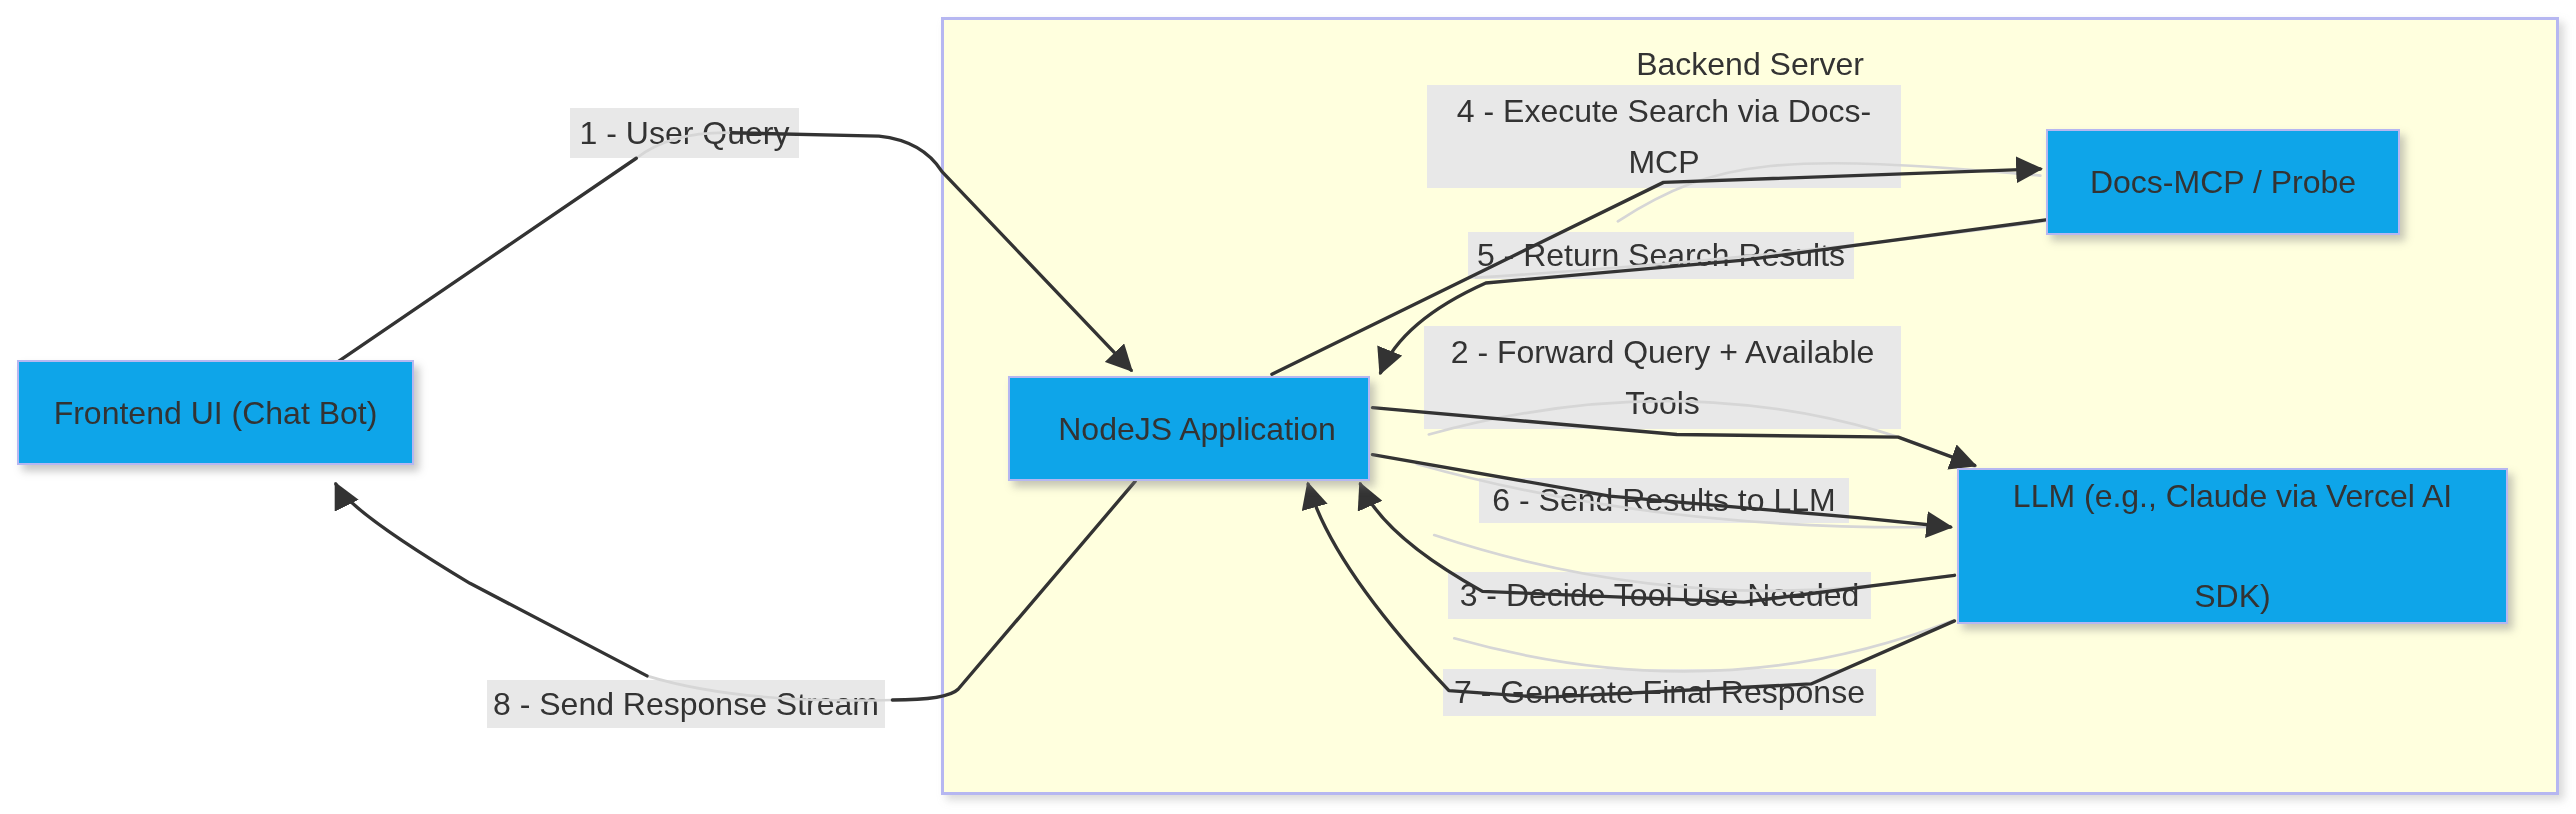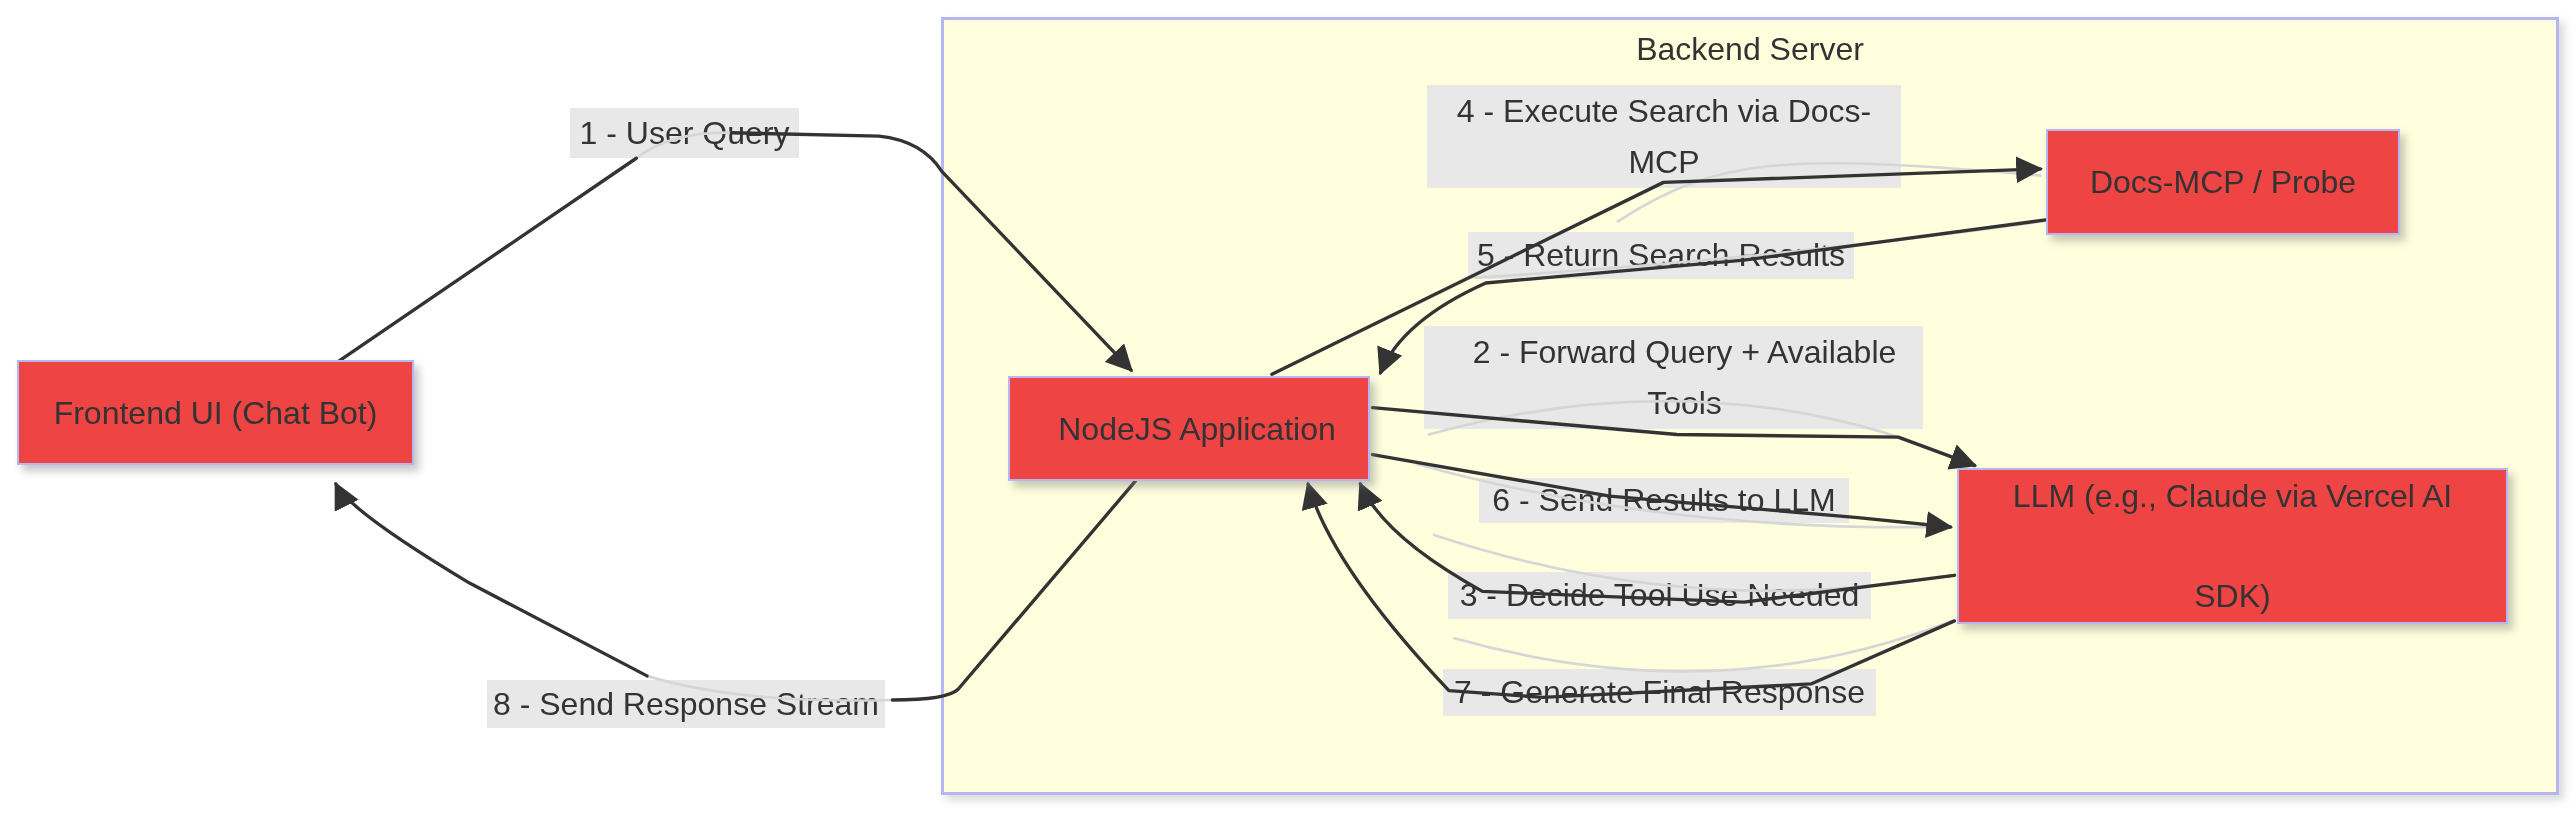--- a/index.html
+++ b/index.html
@@ -18,20 +18,21 @@
     box-sizing:border-box;
     z-index:1;
     box-shadow:4.7px 5.4px 8px rgba(150,150,150,0.35);
   }
   .cluster-title{
     position:absolute;
     z-index:2;
     text-align:center;
     font-size:32px;
     line-height:38px;
+    margin-top:15px;
   }
   .edge-label{
     position:absolute;
     background:#e8e8e8;
     z-index:2;
     display:flex;
     flex-direction:column;
     align-items:center;
     justify-content:center;
     font-size:32px;
@@ -54,21 +55,21 @@
     stroke-linecap:round;
   }
   .lightcurve{
     fill:none;
     stroke:#d6d6d6;
     stroke-width:4;
     stroke-linecap:round;
   }
   .node{
     position:absolute;
-    background:#ef4444;
+    background:#0ea5e9;
     border:2.7px solid #b6b7f1;
     box-sizing:border-box;
     z-index:4;
     display:flex;
     flex-direction:column;
     align-items:center;
     justify-content:center;
     font-size:32px;
     line-height:52px;
     text-align:center;
@@ -93,21 +94,21 @@
   <div class="edge-label" style="left:1427px;top:85px;width:474px;height:103px;">
     <span>4 - Execute Search via Docs-</span>
     <span>MCP</span>
   </div>
 
   <div class="edge-label" style="left:1468px;top:232px;width:386px;height:47px;">
     <span>5 - Return Search Results</span>
     <span></span>
   </div>
 
-  <div class="edge-label" style="left:1424px;top:326px;width:477px;height:103px;padding-left:22px;">
+  <div class="edge-label" style="left:1424px;top:326px;width:477px;height:103px;">
     <span>2 - Forward Query + Available</span>
     <span>Tools</span>
   </div>
 
   <div class="edge-label" style="left:1479px;top:478px;width:370px;height:45px;">
     <span>6 - Send Results to LLM</span>
     <span></span>
   </div>
 
   <div class="edge-label" style="left:1448px;top:572px;width:423px;height:47px;">

